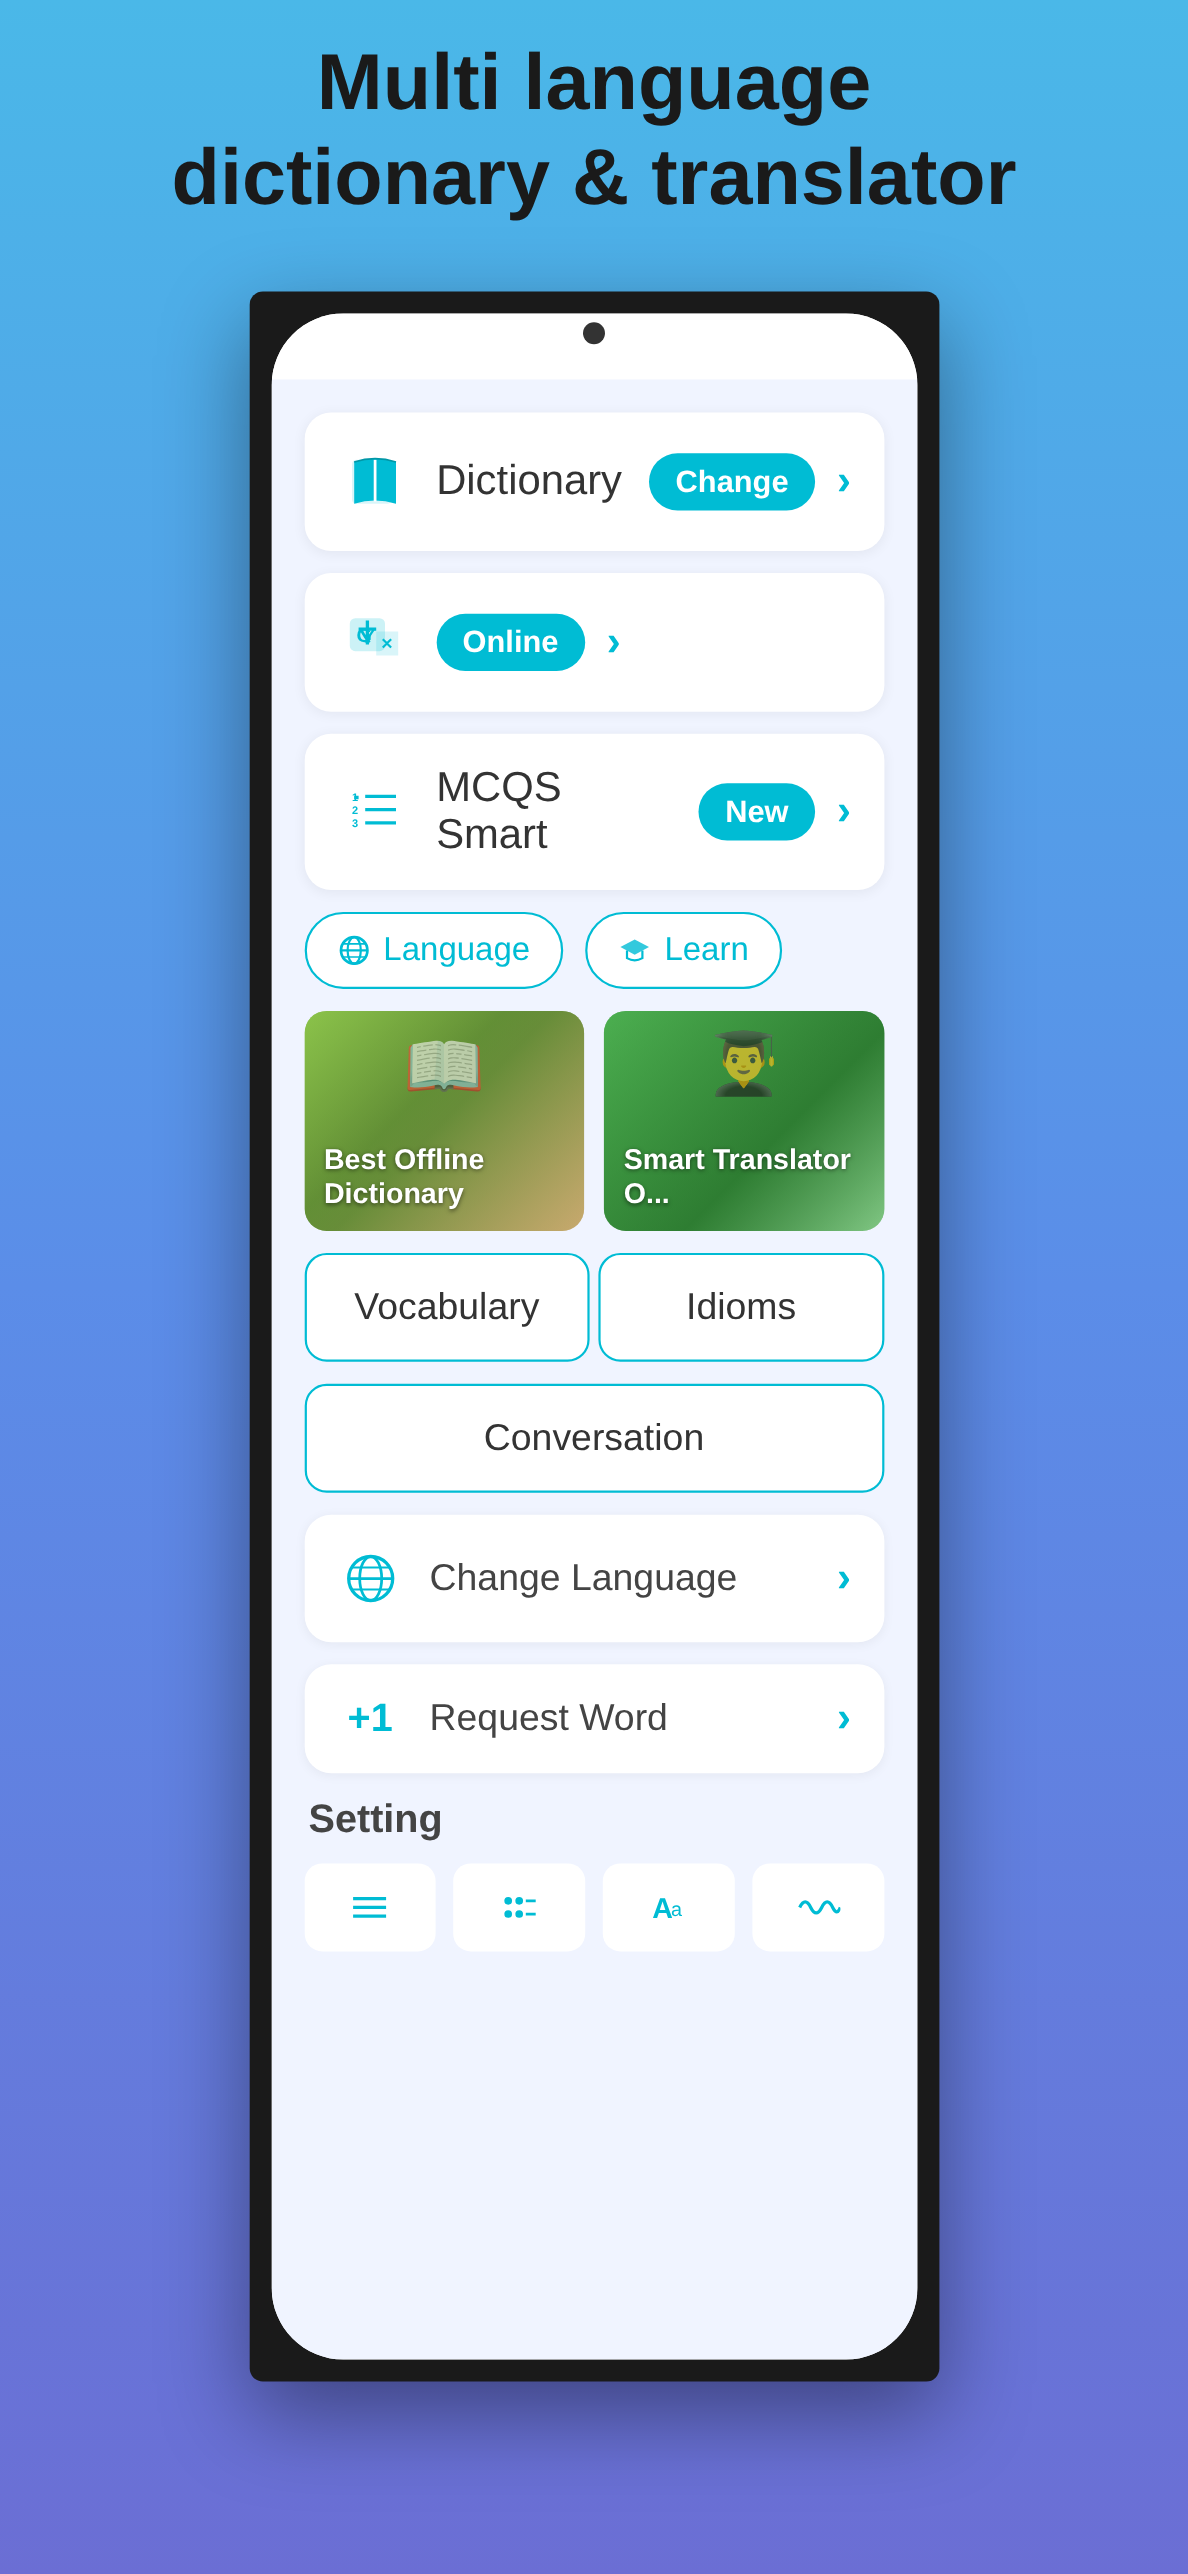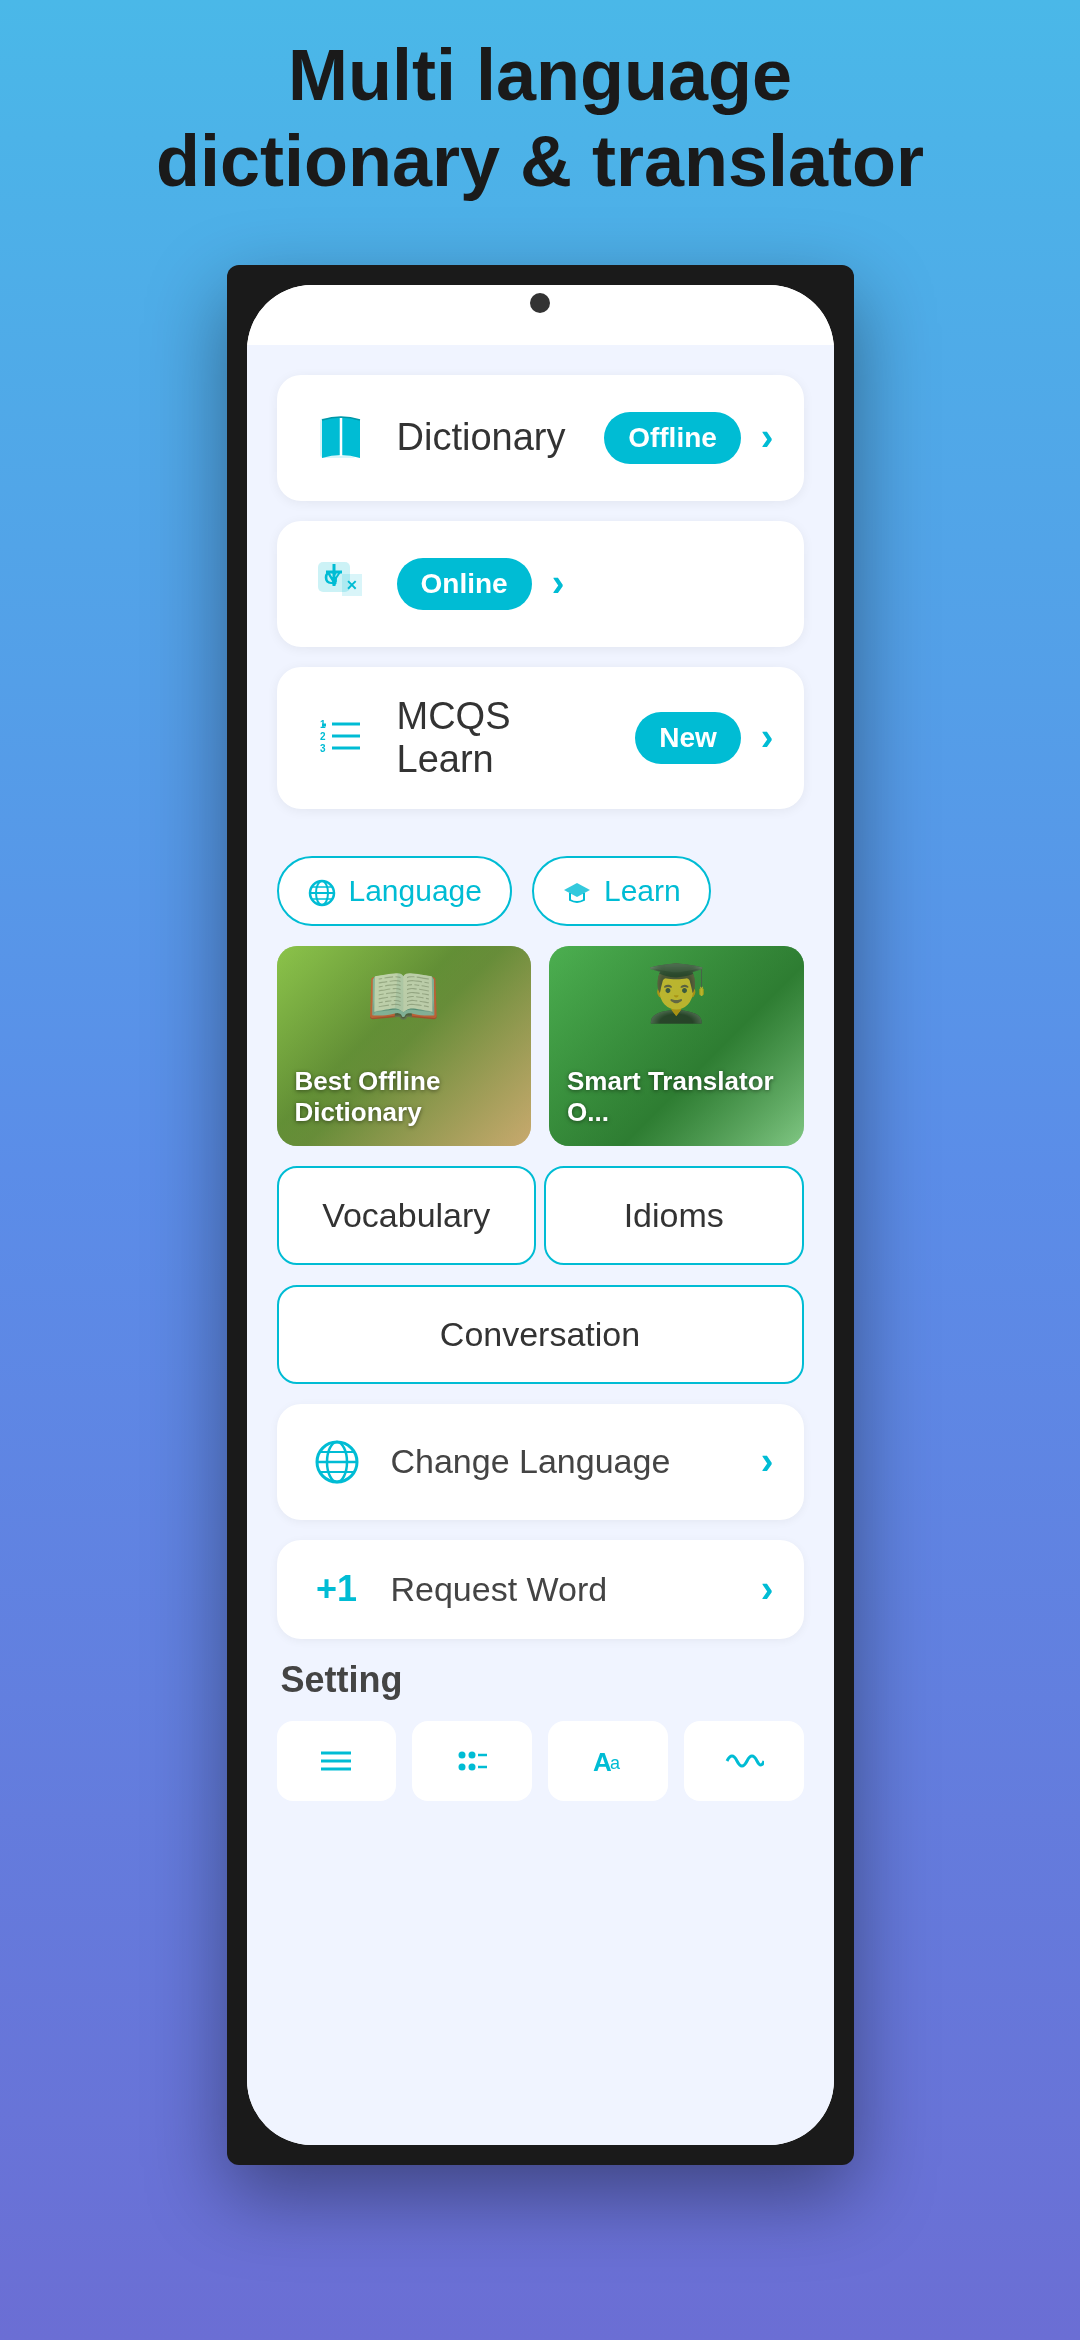--- a/index.html
+++ b/index.html
@@ -133,30 +133,29 @@
     }
 
     .filter-row {
       display: flex;
       gap: 20px;
       align-items: center;
     }
 
     .filter-btn {
       display: flex;
-      align-items: flex-end;
+      align-items: center;
       gap: 12px;
       padding: 16px 28px;
       border: 2.5px solid #00bcd4;
       border-radius: 40px;
       background: white;
       font-size: 30px;
       color: #00bcd4;
       font-weight: 500;
-      margin-top: 27px;
     }
 
     .filter-btn svg {
       width: 30px;
       height: 30px;
     }
 
     .banner-row {
       display: flex;
       gap: 18px;
@@ -300,21 +299,21 @@
       <div class="menu-card">
         <div class="menu-icon">
           <svg viewBox="0 0 55 55" fill="none">
             <rect x="6" y="8" width="36" height="40" rx="4" fill="#00bcd4" opacity="0.15"></rect>
             <path d="M8 10 Q27 4 46 10 L46 48 Q27 42 8 48 Z" fill="#00bcd4"></path>
             <path d="M27 8 L27 46" stroke="white" stroke-width="2.5"></path>
             <path d="M8 10 Q27 4 46 10" stroke="#0097a7" stroke-width="1.5" fill="none"></path>
           </svg>
         </div>
         <span class="menu-label">Dictionary</span>
-        <span class="badge badge-offline">Offline</span>
+        <span class="badge badge-offline">Change</span>
         <span class="chevron">›</span>
       </div>
 
       <div class="menu-card">
         <div class="menu-icon">
           <svg viewBox="0 0 55 55" fill="none">
             <rect x="4" y="6" width="32" height="30" rx="5" fill="#00bcd4" opacity="0.2"></rect>
             <text x="10" y="28" font-size="18" fill="#00bcd4" font-weight="700">G</text>
             <path d="M28 18 L48 18 L48 40 L28 40 Z" fill="#00bcd4" opacity="0.15" rx="4"></path>
             <text x="32" y="34" font-size="14" fill="#00bcd4" font-weight="700">✕</text>
@@ -333,21 +332,21 @@
           <svg viewBox="0 0 55 55" fill="none">
             <line x1="8" y1="15" x2="12" y2="15" stroke="#00bcd4" stroke-width="3"></line>
             <text x="6" y="18" font-size="10" fill="#00bcd4" font-weight="700">1</text>
             <line x1="18" y1="14" x2="46" y2="14" stroke="#00bcd4" stroke-width="3"></line>
             <text x="6" y="30" font-size="10" fill="#00bcd4" font-weight="700">2</text>
             <line x1="18" y1="26" x2="46" y2="26" stroke="#00bcd4" stroke-width="3"></line>
             <text x="6" y="42" font-size="10" fill="#00bcd4" font-weight="700">3</text>
             <line x1="18" y1="38" x2="46" y2="38" stroke="#00bcd4" stroke-width="3"></line>
           </svg>
         </div>
-        <span class="menu-label">MCQS  Learn</span>
+        <span class="menu-label">MCQS  Smart</span>
         <span class="badge badge-new">New</span>
         <span class="chevron">›</span>
       </div>
 
       <div class="filter-row">
         <button class="filter-btn">
           <svg viewBox="0 0 30 30" fill="none">
             <circle cx="15" cy="15" r="12" stroke="#00bcd4" stroke-width="2.5"></circle>
             <ellipse cx="15" cy="15" rx="6" ry="12" stroke="#00bcd4" stroke-width="2"></ellipse>
             <line x1="3" y1="15" x2="27" y2="15" stroke="#00bcd4" stroke-width="2"></line>

